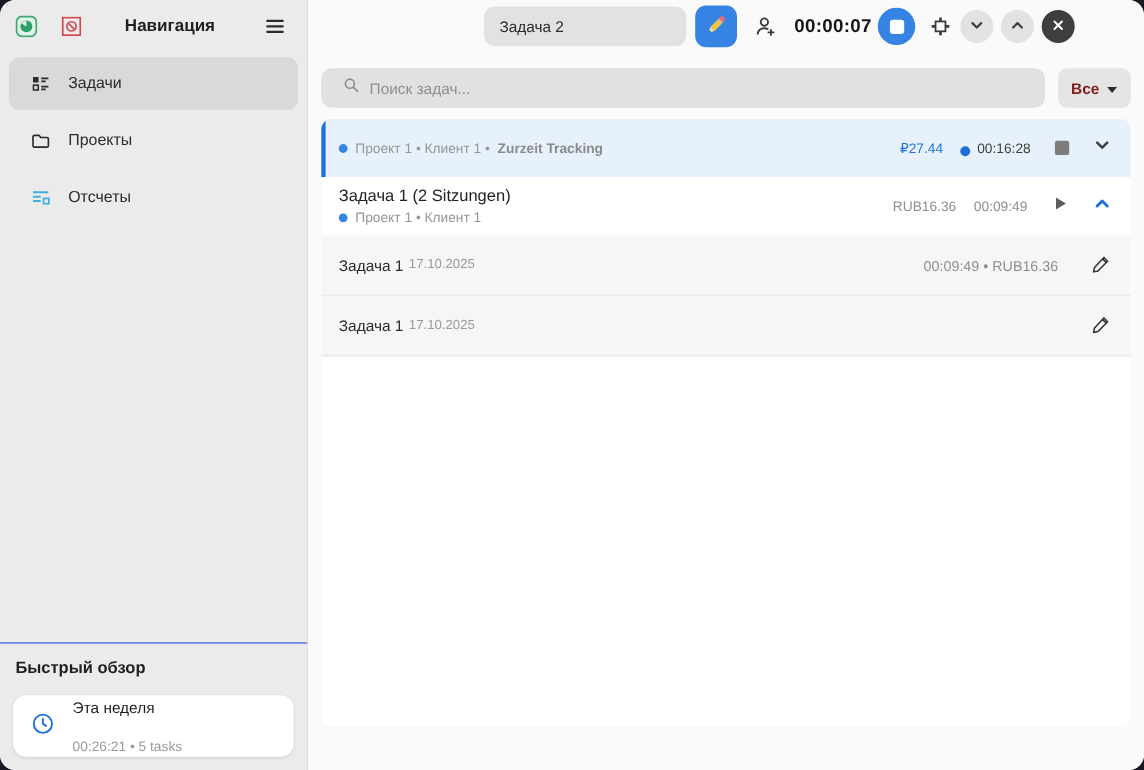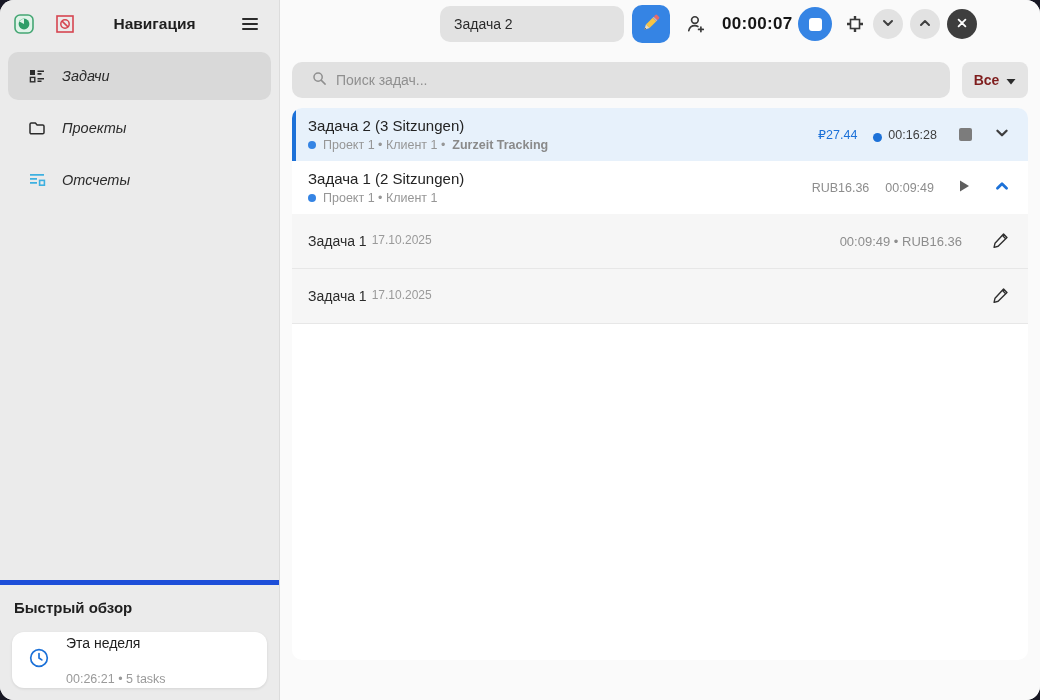--- a/index.html
+++ b/index.html
@@ -20,26 +20,26 @@
   }
   .sb-header { height:48px; display:flex; align-items:center; padding:0 14px; }
   .tray-icon { display:flex; align-items:center; justify-content:center; }
   .tray-icon + .tray-icon { margin-left:22px; }
   .sb-title { flex:1; text-align:center; font-size:15.5px; font-weight:700; color:#1f1f1f; }
   .burger-btn { width:30px; height:30px; display:flex; align-items:center; justify-content:center; border-radius:6px; cursor:pointer; }
   .nav { padding:4px 8px 0 8px; }
   .nav-item {
     height:48px; border-radius:10px; display:flex; align-items:center;
     gap:16px; padding:0 12px 0 20px; font-size:14.5px; color:#2b2b2b;
-    margin-bottom:4px; cursor:pointer;font-style:italic;
+    margin-bottom:4px; cursor:pointer;
   }
   .nav-item.active { background:#d9d9d9; }
   .nav-icon { width:18px; display:flex; align-items:center; justify-content:center; }
   .sb-spacer { flex:1; }
-  .sb-footer { border-top:5px solid #1d4ed8; padding:12px 12px 12px 12px; }
+  .sb-footer { border-top:1px solid #1d4ed8; padding:12px 12px 12px 12px; }
   .sb-footer-title { font-size:15px; font-weight:700; color:#1f1f1f; margin:2px 0 16px 2px; }
   .qo-card {
     background:#ffffff; border-radius:12px; padding:10px 16px; height:56px;
     display:flex; align-items:center; gap:16px; box-shadow:0 1px 3px rgba(0,0,0,.10);
   }
   .qo-title { font-size:14px; color:#1f1f1f; margin-bottom:21px; }
   .qo-sub { font-size:12.5px; color:#9a9a9a; }
   
   .main { flex:1; background:#fafafa; display:flex; flex-direction:column; }
   .topbar { height:48px; display:flex; align-items:center; }
@@ -271,21 +271,20 @@
               <path d="M0.5 1h9L5 6.5z" fill="#2b2b2b"></path>
             </svg>
         </span>
       </button>
     </div>
 
     <div class="task-list">
 
       <div class="task-row active">
         <div class="t-left">
-          <div class="t-title">Задача 2 (3 Sitzungen)</div>
           <div class="t-sub">
             <span class="dot"></span>
             <span>Проект 1 • Клиент 1 •</span>
             <b>Zurzeit Tracking</b>
           </div>
         </div>
         <div class="t-right">
           <span class="amount-blue">₽27.44</span>
           <span class="time-blue">
             <span class="dot" style="width:9px;height:9px;background:#1c71d8;"></span>

